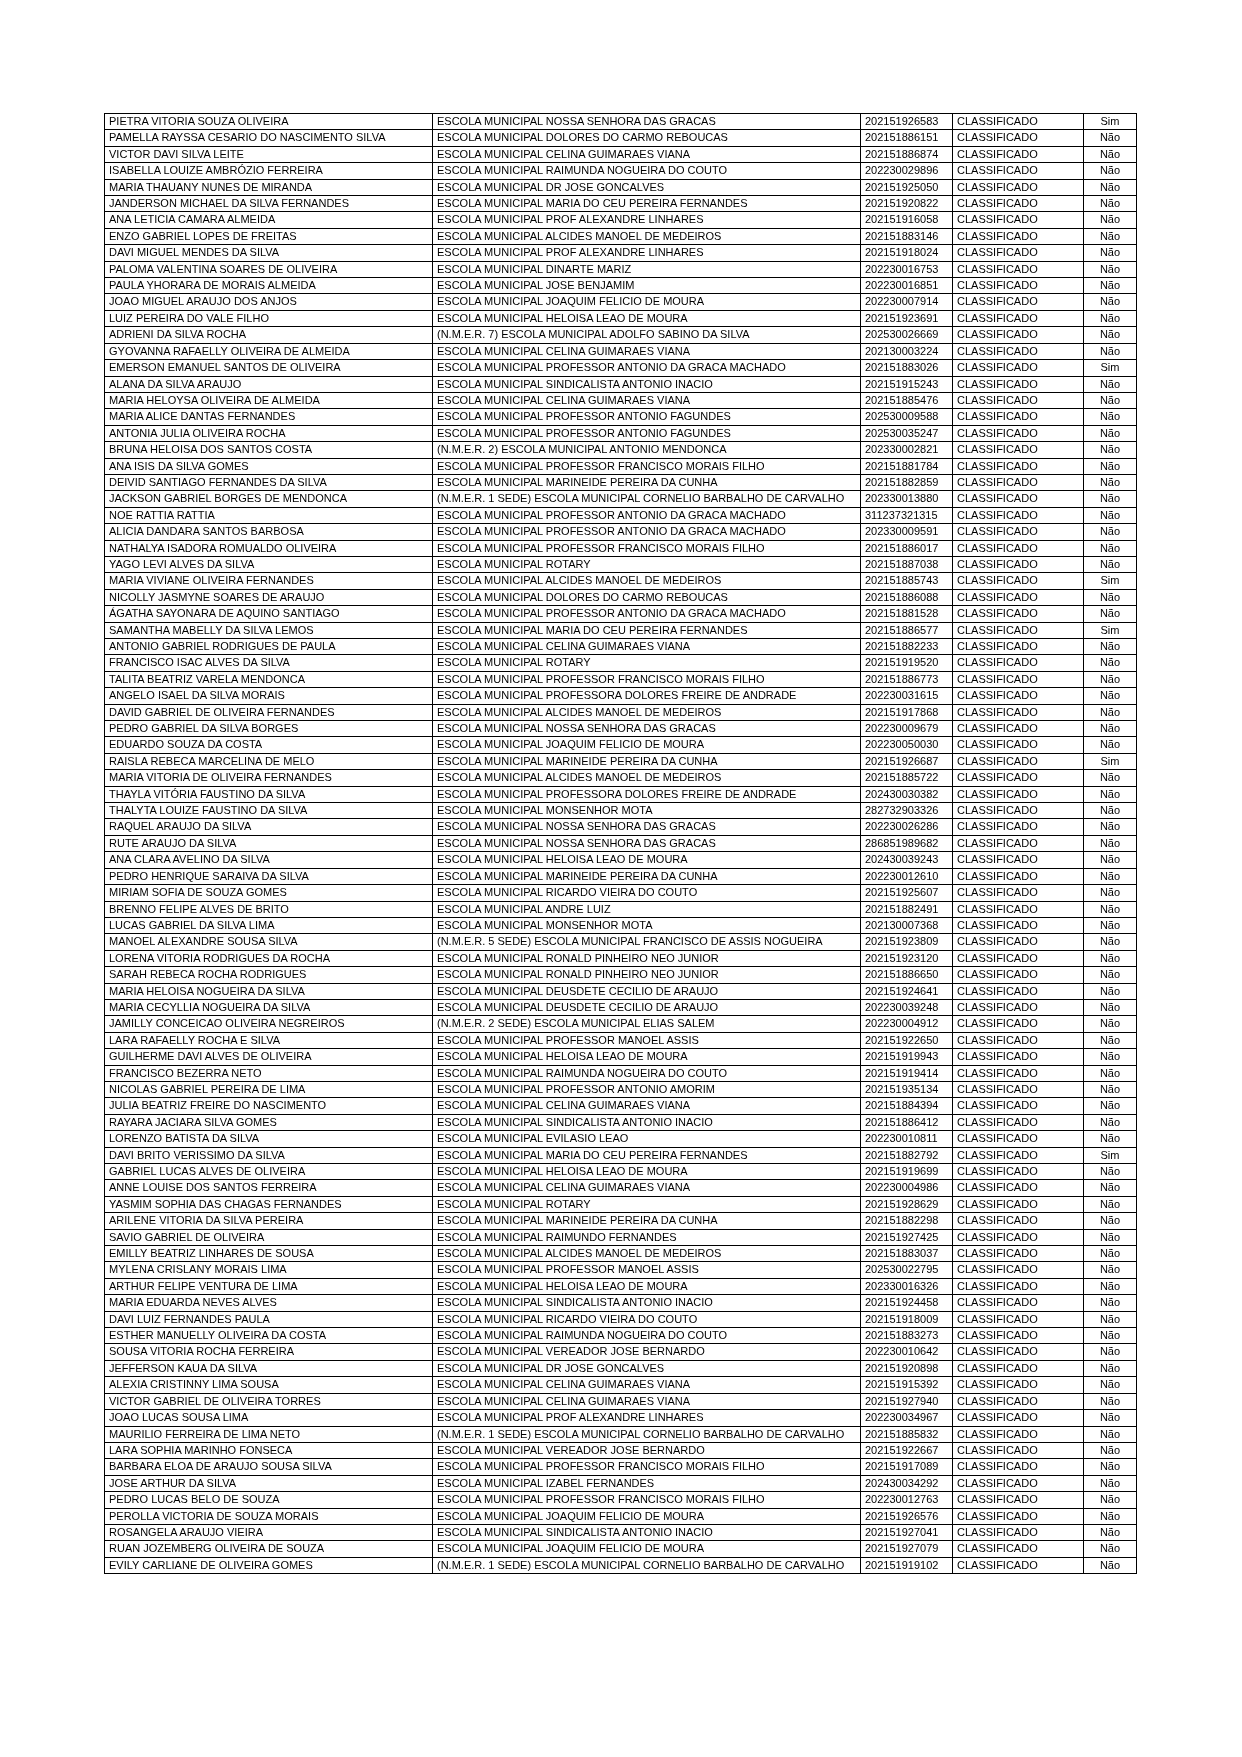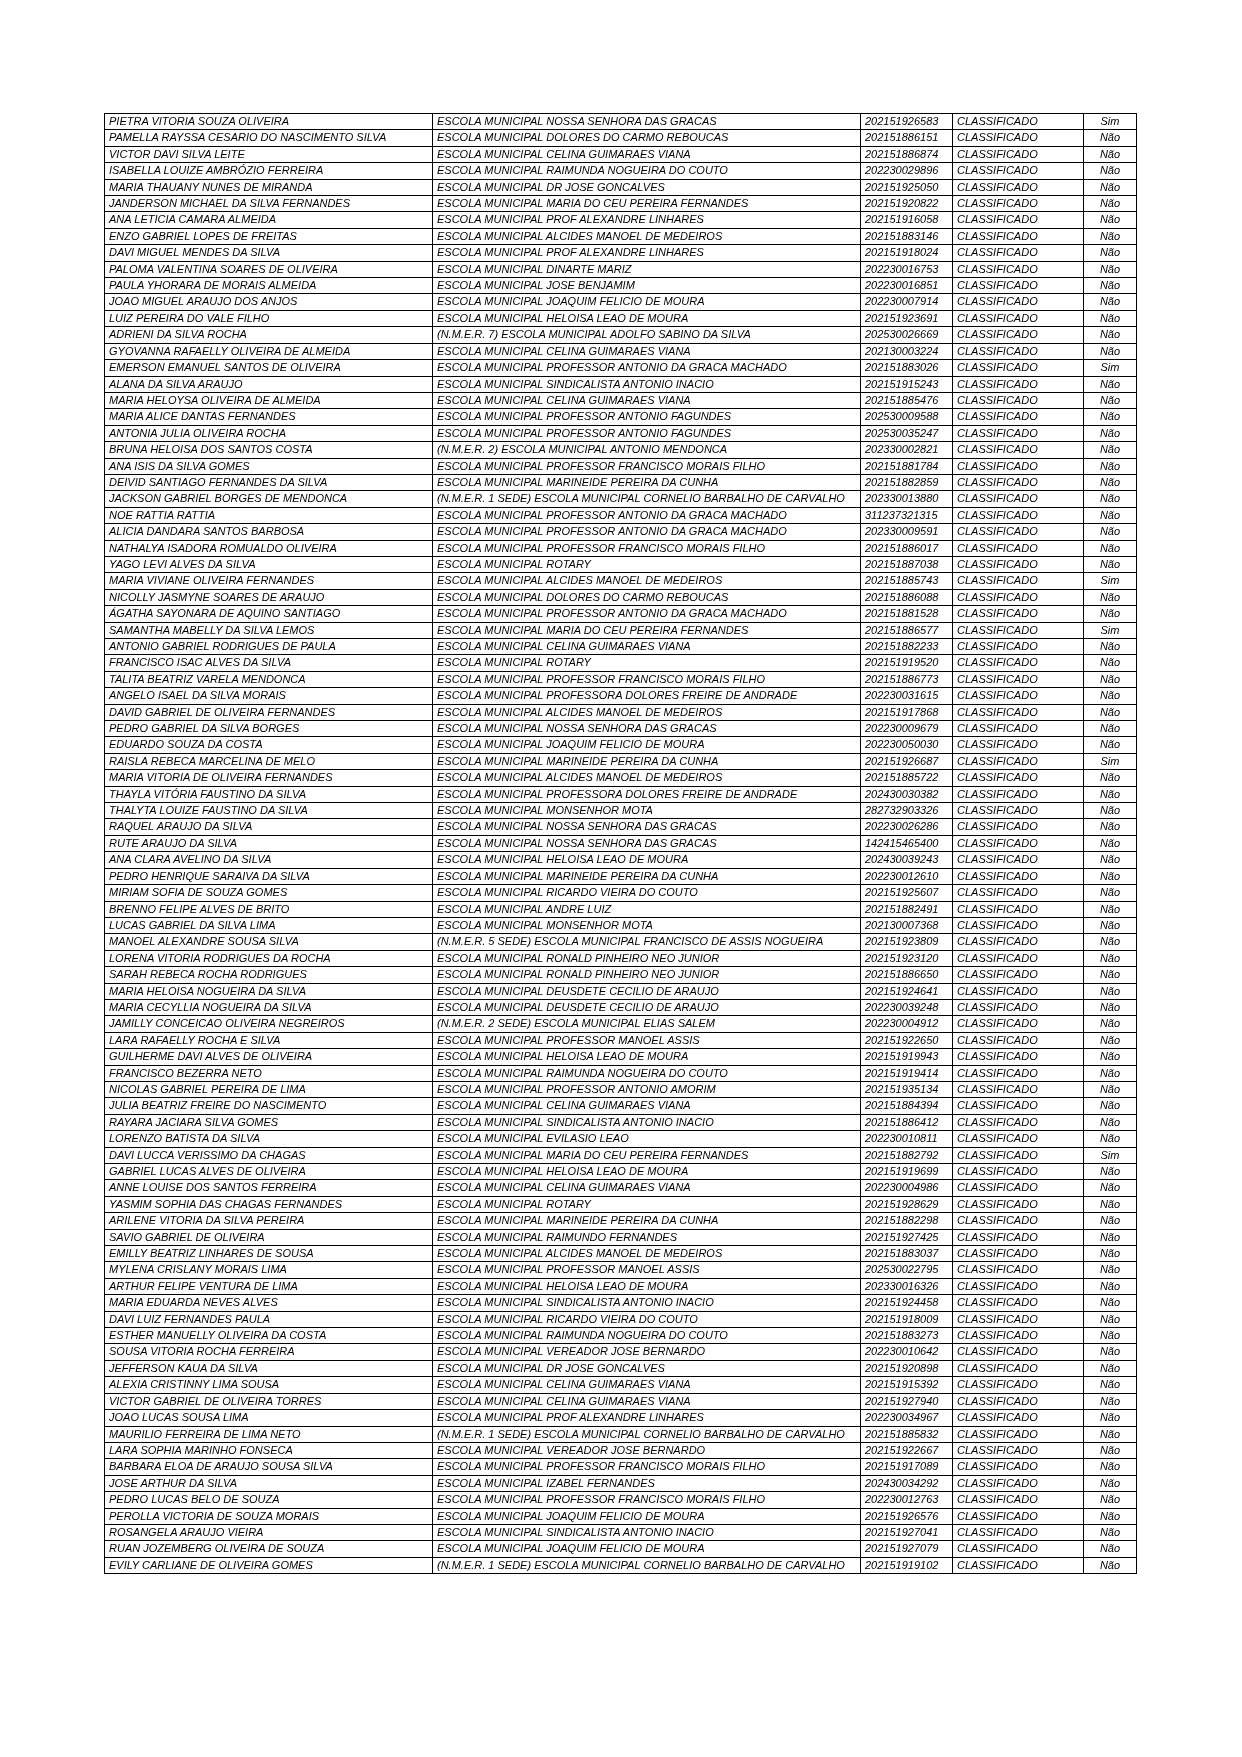--- a/index.html
+++ b/index.html
@@ -22,21 +22,20 @@
     height: 1757px;
     background: #ffffff;
   }
   table.results {
     position: absolute;
     left: 104px;
     top: 113px;
     width: 1032px;
     border-collapse: collapse;
     table-layout: fixed;
-    font-style: italic;
   }
   table.results td {
     border: 1px solid #000000;
     height: 15.4px;
     padding: 0 4px;
     font-size: 11px;
     line-height: 15.4px;
     white-space: nowrap;
     overflow: hidden;
     vertical-align: middle;
@@ -370,21 +369,21 @@
         <tr>
           <td>RAQUEL ARAUJO DA SILVA</td>
           <td>ESCOLA MUNICIPAL NOSSA SENHORA DAS GRACAS</td>
           <td>202230026286</td>
           <td>CLASSIFICADO</td>
           <td class="c-center">Não</td>
         </tr>
         <tr>
           <td>RUTE ARAUJO DA SILVA</td>
           <td>ESCOLA MUNICIPAL NOSSA SENHORA DAS GRACAS</td>
-          <td>142415465400</td>
+          <td>286851989682</td>
           <td>CLASSIFICADO</td>
           <td class="c-center">Não</td>
         </tr>
         <tr>
           <td>ANA CLARA AVELINO DA SILVA</td>
           <td>ESCOLA MUNICIPAL HELOISA LEAO DE MOURA</td>
           <td>202430039243</td>
           <td>CLASSIFICADO</td>
           <td class="c-center">Não</td>
         </tr>
@@ -501,21 +500,21 @@
           <td class="c-center">Não</td>
         </tr>
         <tr>
           <td>LORENZO BATISTA DA SILVA</td>
           <td>ESCOLA MUNICIPAL EVILASIO LEAO</td>
           <td>202230010811</td>
           <td>CLASSIFICADO</td>
           <td class="c-center">Não</td>
         </tr>
         <tr>
-          <td>DAVI LUCCA VERISSIMO DA CHAGAS</td>
+          <td>DAVI BRITO VERISSIMO DA SILVA</td>
           <td>ESCOLA MUNICIPAL MARIA DO CEU PEREIRA FERNANDES</td>
           <td>202151882792</td>
           <td>CLASSIFICADO</td>
           <td class="c-center">Sim</td>
         </tr>
         <tr>
           <td>GABRIEL LUCAS ALVES DE OLIVEIRA</td>
           <td>ESCOLA MUNICIPAL HELOISA LEAO DE MOURA</td>
           <td>202151919699</td>
           <td>CLASSIFICADO</td>

